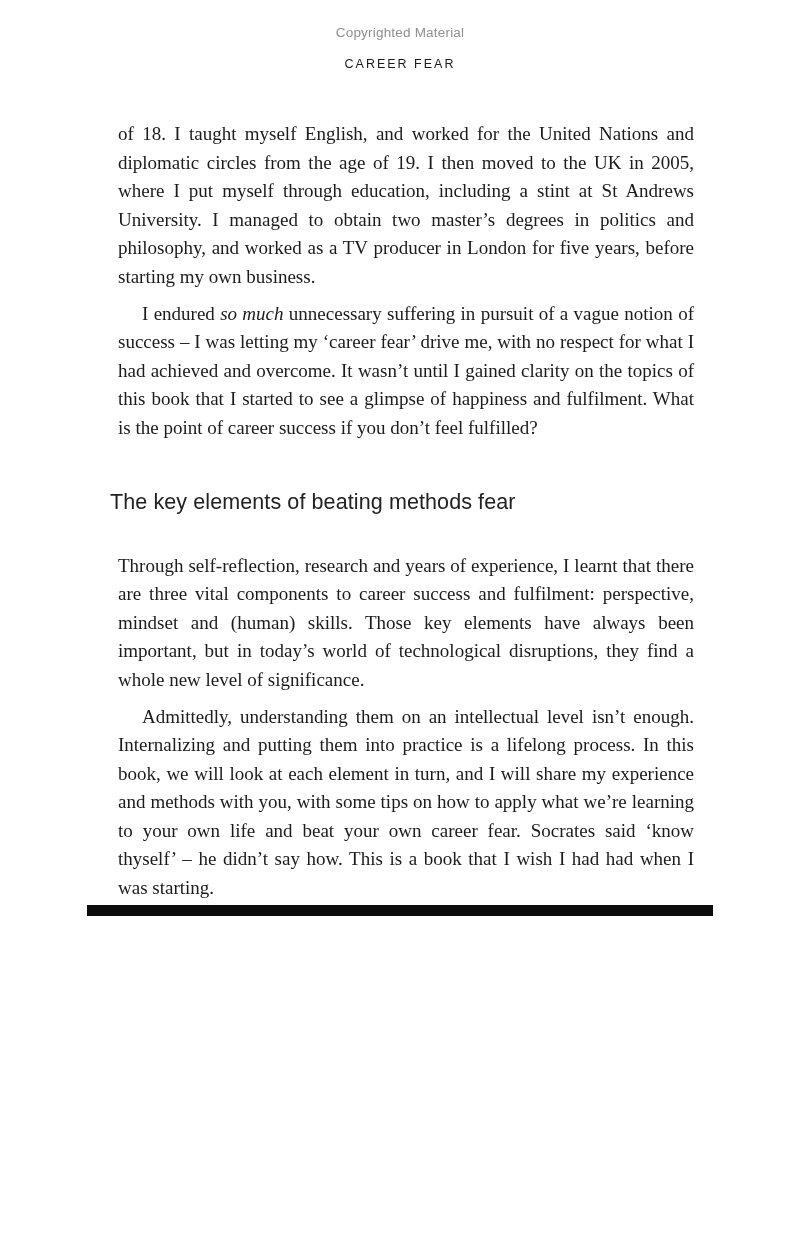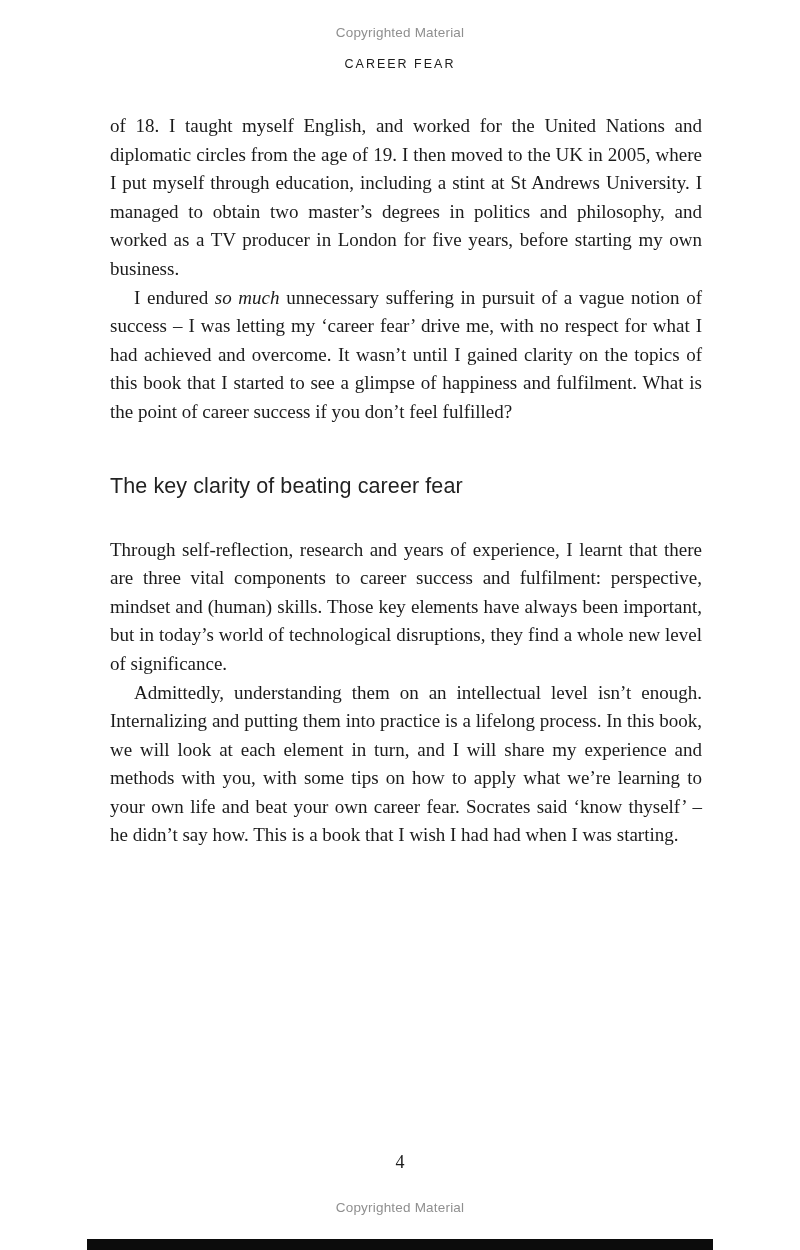--- a/index.html
+++ b/index.html
@@ -3,21 +3,21 @@
 <meta charset="utf-8">
 <style>
   html, body {
     margin: 0;
     padding: 0;
     background: #ffffff;
   }
   .page {
     position: relative;
     width: 800px;
-    height: 1250px;
+    height: 916px;
     background: #ffffff;
     overflow: hidden;
     font-family: "Liberation Serif", serif;
     color: #1b1b1b;
   }
   .copyright {
     text-align: center;
     font-family: "Liberation Sans", sans-serif;
     font-size: 13.5px;
     color: #8f8f8f;
@@ -35,21 +35,21 @@
     color: #1b1b1b;
     margin-top: 17px;
   }
   .text-column {
     width: 592px;
     margin: 0 auto;
     margin-left: 110px;
     padding-top: 41px;
   }
   .para {
-    margin: 0;
+    margin: 8px;
     font-size: 19px;
     line-height: 28.6px;
     text-align: justify;
     color: #1b1b1b;
   }
   .para.indent {
     text-indent: 24px;
   }
   .para em {
     font-style: italic;
@@ -97,21 +97,21 @@
 
   <div class="running-header">CAREER FEAR</div>
 
   <div class="text-column">
 
     <p class="para"><span>of 18. I taught myself English, and worked for the United Nations and diplomatic circles from the age of 19. I then moved to the UK in 2005, where I put myself through education, including a stint at St Andrews University. I managed to obtain two master’s degrees in politics and philosophy, and worked as a TV producer in London for five years, before starting my own business.</span></p>
 
 
     <p class="para indent"><span>I endured </span><em>so much</em><span> unnecessary suffering in pursuit of a vague notion of success – I was letting my ‘career fear’ drive me, with no respect for what I had achieved and overcome. It wasn’t until I gained clarity on the topics of this book that I started to see a glimpse of happiness and fulfilment. What is the point of career success if you don’t feel fulfilled?</span></p>
 
-    <h2 class="section-heading">The key clarity of beating career fear</h2>
+    <h2 class="section-heading">The key elements of beating methods fear</h2>
 
     <p class="para"><span>Through self-reflection, research and years of experience, I learnt that there are three vital components to career success and fulfilment: perspective, mindset and (human) skills. Those key elements have always been important, but in today’s world of technological disruptions, they find a whole new level of significance.</span></p>
 
     <p class="para indent"><span>Admittedly, understanding them on an intellectual level isn’t enough. Internalizing and putting them into practice is a lifelong process. In this book, we will look at each element in turn, and I will share my experience and methods with you, with some tips on how to apply what we’re learning to your own life and beat your own career fear. Socrates said ‘know thyself’ – he didn’t say how. This is a book that I wish I had had when I was starting.</span></p>
 
   </div>
 
   <div class="page-number">4</div>
 
   <div class="copyright bottom">Copyrighted Material</div>

